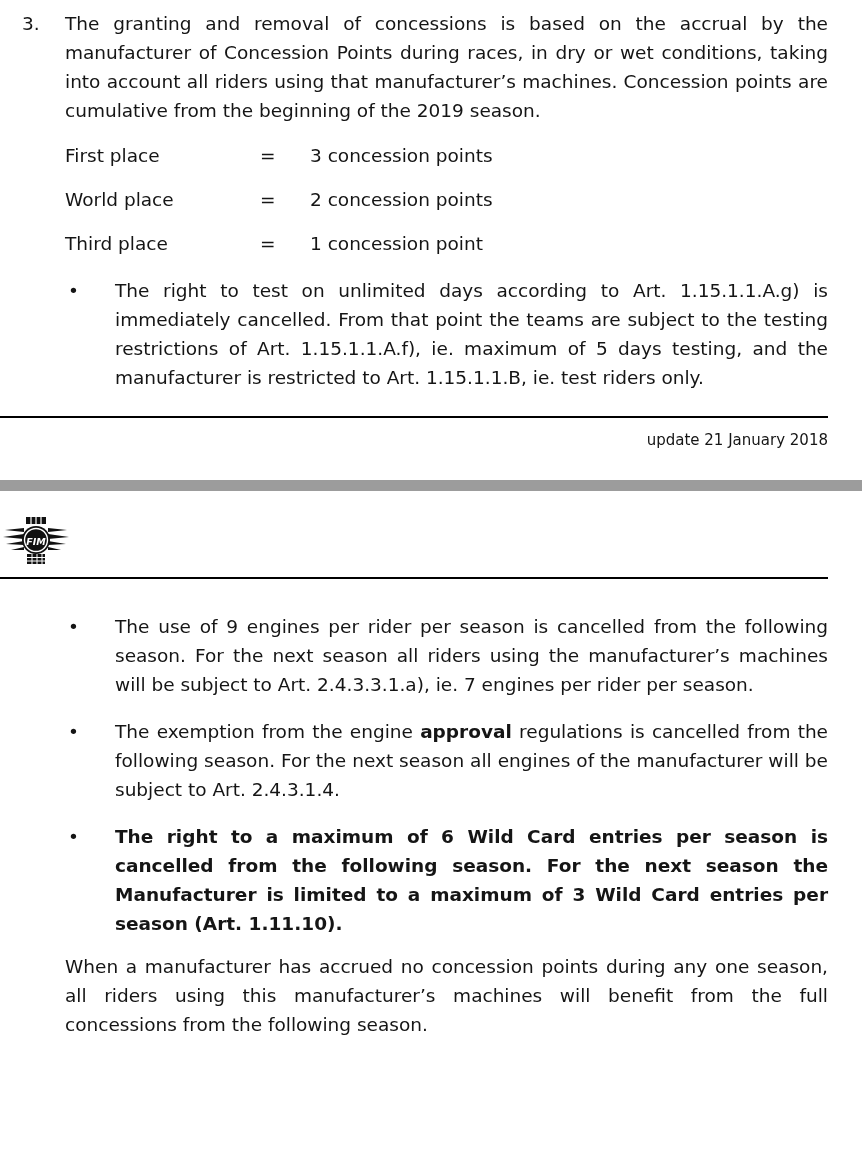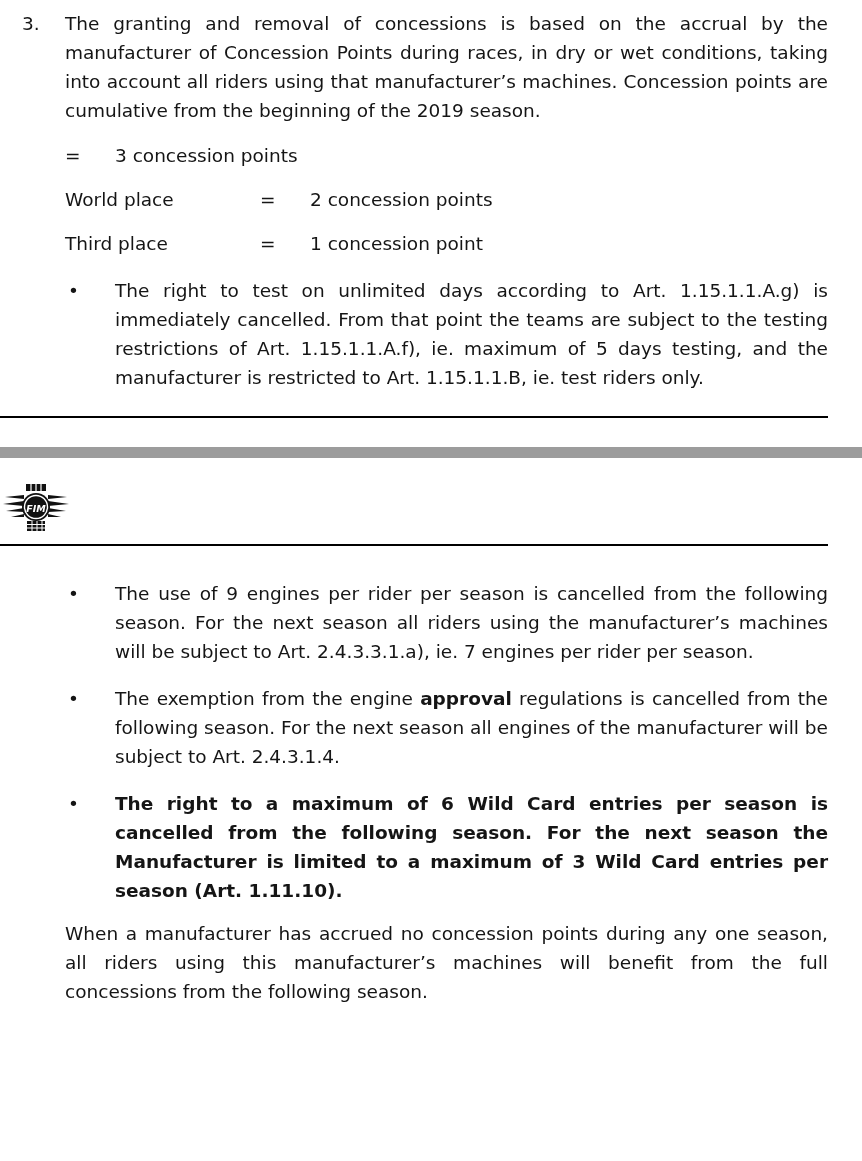--- a/index.html
+++ b/index.html
@@ -92,20 +92,21 @@
 
   <div class="page1">
 
     <div class="numbered-item">
       <div class="item-num">3.</div>
       <div class="item-text">The granting and removal of concessions is based on the accrual by the manufacturer of Concession Points during races, in dry or wet conditions, taking into account all riders using that manufacturer’s machines. Concession points are cumulative from the beginning of the 2019 season.</div>
     </div>
 
     <div class="points-table">
       <div class="pt-row">
+        <div class="pt-label">First place</div>
         <div class="pt-eq">=</div>
         <div class="pt-value">3 concession points</div>
       </div>
       <div class="pt-row">
         <div class="pt-label">World place</div>
         <div class="pt-eq">=</div>
         <div class="pt-value">2 concession points</div>
       </div>
       <div class="pt-row">
         <div class="pt-label">Third place</div>
@@ -115,20 +116,21 @@
     </div>
 
 
     <div class="bullet-item">
       <div class="bullet-marker">•</div>
       <div class="bullet-text">The right to test on unlimited days according to Art. 1.15.1.1.A.g) is immediately cancelled. From that point the teams are subject to the testing restrictions of Art. 1.15.1.1.A.f), ie. maximum of 5 days testing, and the manufacturer is restricted to Art. 1.15.1.1.B, ie. test riders only.</div>
     </div>
 
     <div class="rule rule-footer"></div>
 
+    <div class="update-line">update 21 January 2018</div>
   </div>
 
   <div class="pagebreak-bar"></div>
 
   <div class="page-header">
     <div class="fim-logo">
       <svg viewBox="0 0 68 52" width="68" height="52" xmlns="http://www.w3.org/2000/svg">
 
         <rect x="24" y="1" width="20" height="7" fill="#111"></rect>
         <line x1="29" y1="1" x2="29" y2="8" stroke="#fff" stroke-width="1.2"></line>

